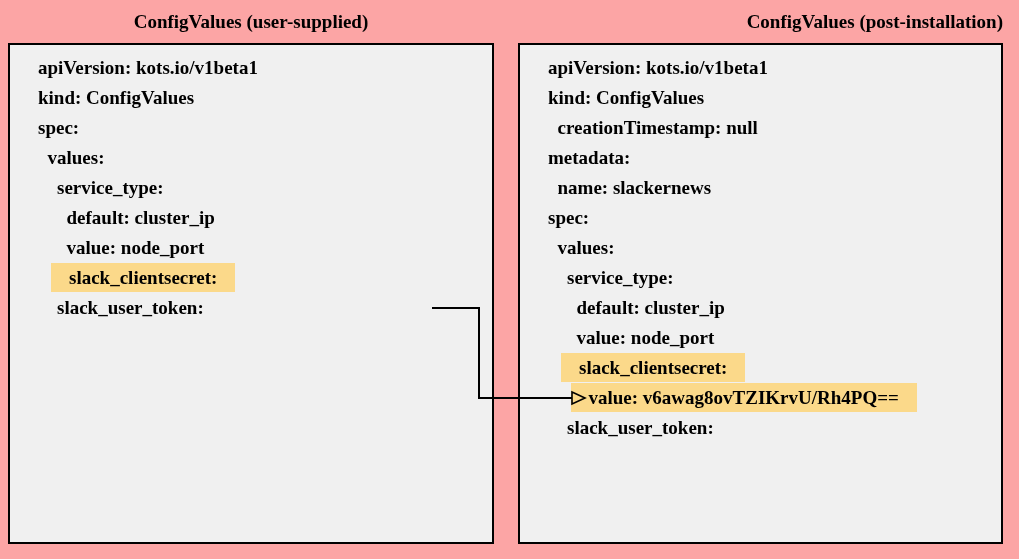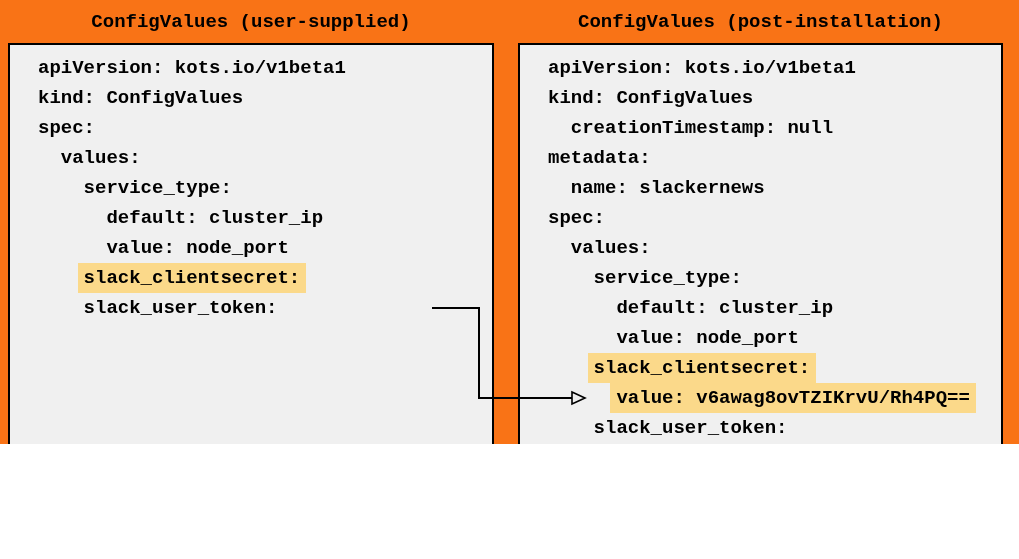--- a/index.html
+++ b/index.html
@@ -5,50 +5,50 @@
   :root{
     --hl:#fbd98a;
     --box-bg:#f0f0f0;
     --box-border:#000000;
     --arrow:#000000;
   }
   *{margin:0;padding:0;box-sizing:border-box;}
   html,body{background:#ffffff;}
   .stage{
     position:relative;
-    width:1019px;height:444px;
-    background:#f97316;
-    font-family:Liberation Mono, monospace;
+    width:1019px;height:559px;
+    background:#fca5a5;
+    font-family:Liberation Serif, serif;
     color:#000;
     overflow:hidden;
   }
   .panel-title{
     position:absolute;top:11px;
     font-size:19px;font-weight:bold;
     text-align:center;white-space:pre;
   }
   #left-title{left:8px;width:486px;}
-  #right-title{left:518px;width:485px;}
+  #right-title{left:518px;width:485px;text-align:right;}
   .box{
     position:absolute;top:43px;height:501px;
     background:var(--box-bg);
     border:2px solid var(--box-border);
     padding:8px 4px 0 8px;
   }
   #left-box{left:8px;width:486px;}
   #right-box{left:518px;width:485px;}
   .ln{
     height:30px;line-height:30px;
     font-size:19px;font-weight:bold;
     white-space:pre;
     margin-left:20px;
   }
   .hl{
     background:var(--hl);
-    padding:4px 6px;
+    padding:4px 18px;
     margin:0 -6px;
   }
   svg.arrow-overlay{
     position:absolute;left:0;top:0;z-index:5;
     pointer-events:none;
   }
   svg.arrow-overlay path{stroke:var(--arrow);}
 </style>
 </head>
 <body>

